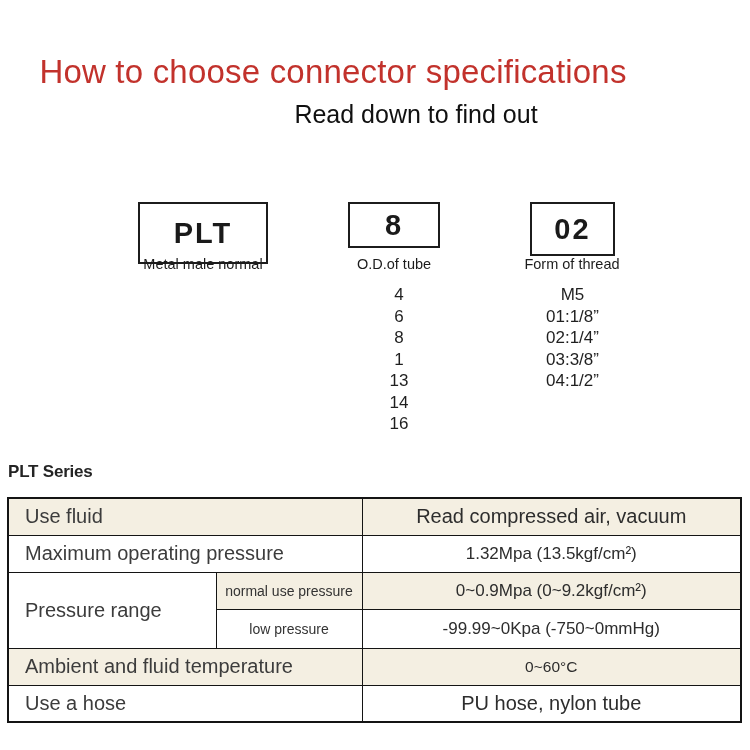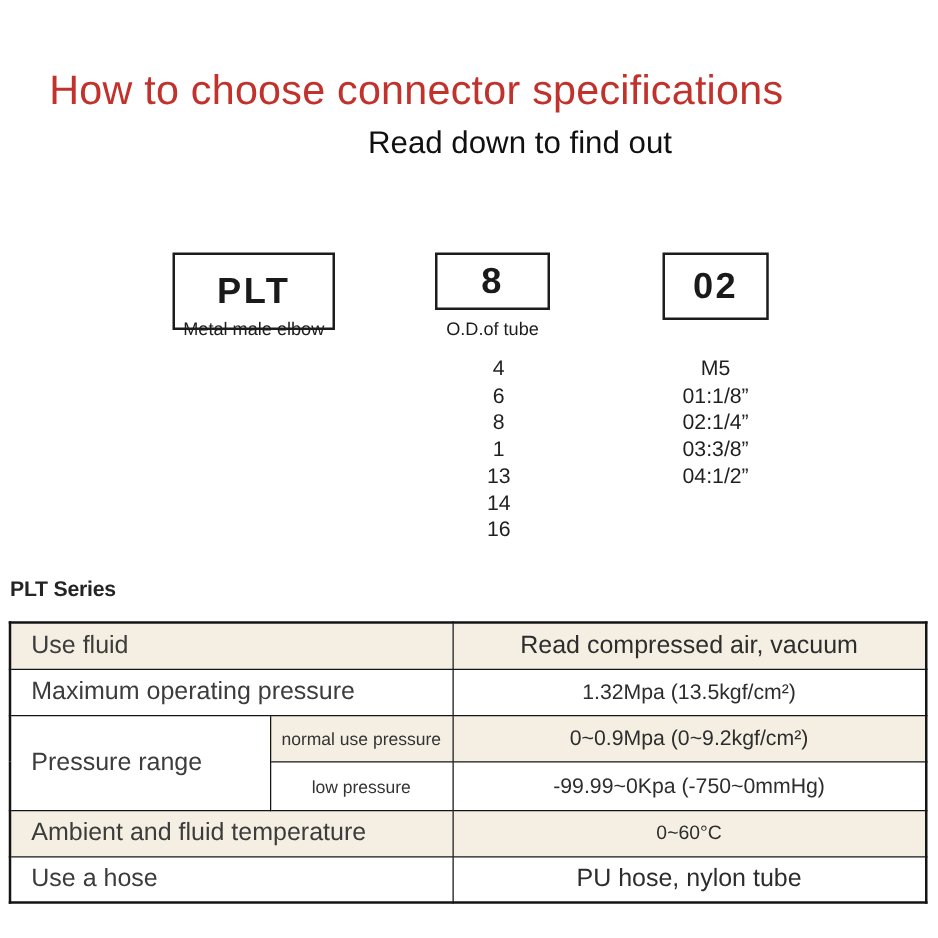--- a/index.html
+++ b/index.html
@@ -55,22 +55,23 @@
   <div class="code-box box-plt">
     <span>PLT</span>
   </div>
   <div class="code-box box-tube">
     <span>8</span>
   </div>
   <div class="code-box box-thread">
     <span>02</span>
   </div>
 
-  <div class="box-label lbl-plt">Metal male elbow</div>
+  <div class="box-label lbl-plt">Metal male normal</div>
   <div class="box-label lbl-tube">O.D.of tube</div>
+  <div class="box-label lbl-thread">Form of thread</div>
 
   <div class="opt-list list-tube">
     <div>4</div>
     <div>6</div>
     <div>8</div>
     <div>1</div>
     <div>13</div>
     <div>14</div>
     <div>16</div>
   </div>

